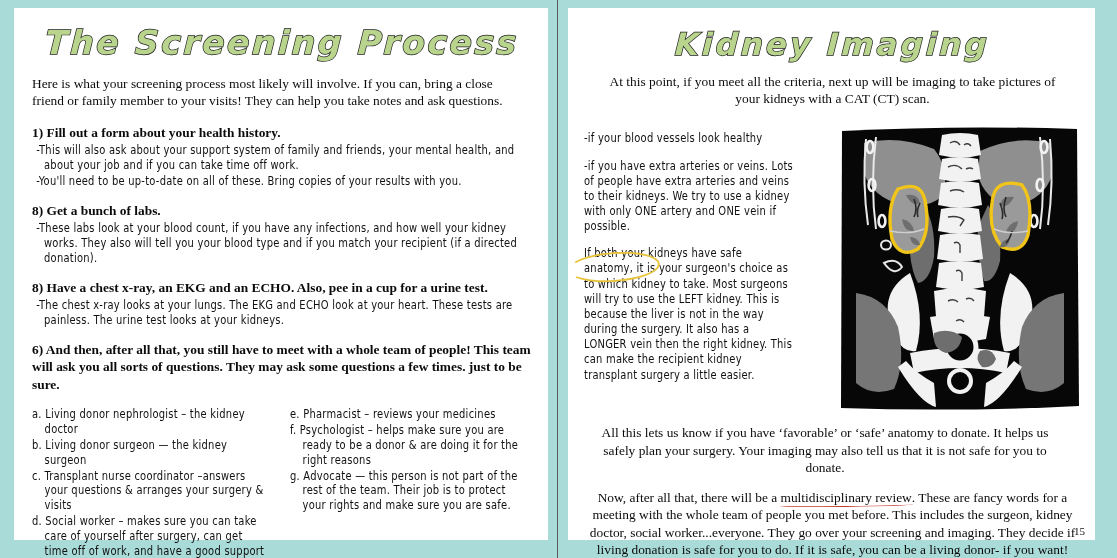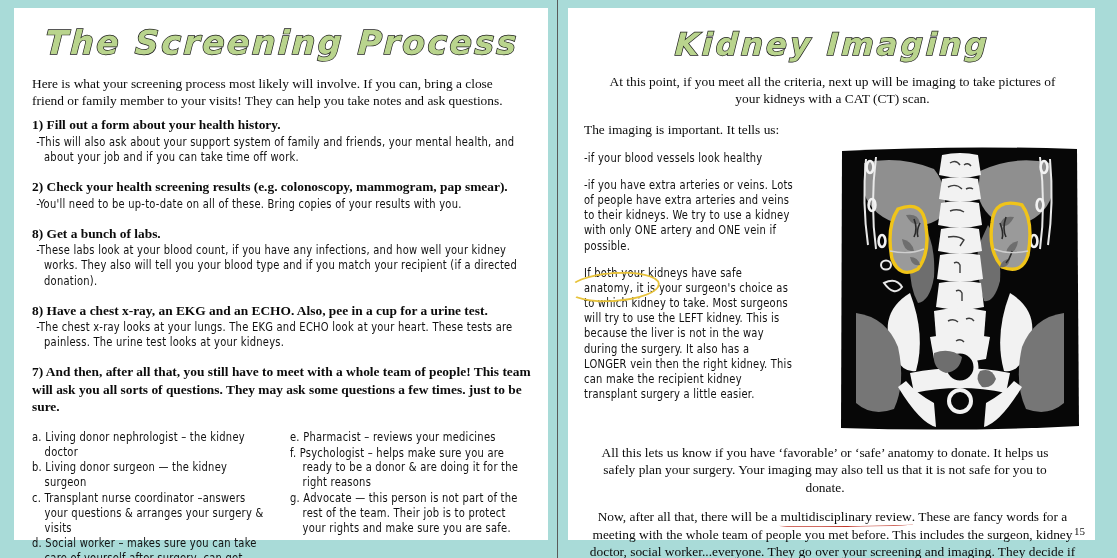--- a/index.html
+++ b/index.html
@@ -60,21 +60,21 @@
 
   
   .serif{
     font-family:"Liberation Serif", serif;
     font-size:13.4px;
     line-height:1.30;
     color:#0b0b0b;
   }
   .intro{margin:14px 16px 0 0;}
   .numbered{margin:13px 0 0 0;font-weight:bold;}
-  .numbered.first{margin-top:7px;}
+  .numbered.first{margin-top:15px;}
 
   
   .hand{
     font-family:"DejaVu Sans", sans-serif;
     font-size:11.4px;
     line-height:1.33;
     color:#111;
     letter-spacing:0.25px;
     font-stretch:condensed;
     transform:scaleX(0.97);
@@ -171,30 +171,29 @@
   <div class="page left">
     <div class="sheet left">
 
       <div class="title">The Screening Process</div>
 
       <div class="serif intro">Here is what your screening process most likely will involve.  If you can, bring a close friend or family member to your visits! They can help you take notes and ask questions.</div>
 
       <div class="serif numbered first">1) Fill out a form about your health history.</div>
       <div class="hand sub">-This will also ask about your support system of family and friends, your mental health, and about your job and if you can take time off work.</div>
 
-      <div class="serif numbered">2) Check your health screening results (e.g. colonoscopy, mammogram, pap smear).</div>
       <div class="hand sub">-You'll need to be up-to-date on all of these.  Bring copies of your results with you.</div>
 
       <div class="serif numbered">8) Get a bunch of labs.</div>
       <div class="hand sub">-These labs look at your blood count, if you have any infections, and how well your kidney works.  They also will tell you your blood type and if you match your recipient (if a directed donation).</div>
 
       <div class="serif numbered">8) Have a chest x-ray, an EKG and an ECHO.  Also, pee in a cup for a urine test.</div>
       <div class="hand sub">-The chest x-ray looks at your lungs. The EKG and ECHO look at your heart. These tests are painless. The urine test looks at your kidneys.</div>
 
-      <div class="serif numbered">7) And then, after all that, you still have to meet with a whole team of people!  This team will ask you all sorts of questions.  They may ask some questions a few times. just to be sure.</div>
+      <div class="serif numbered">6) And then, after all that, you still have to meet with a whole team of people!  This team will ask you all sorts of questions.  They may ask some questions a few times. just to be sure.</div>
 
       <div class="team">
         <div class="team-col">
           <div class="hand team-item">a. Living donor nephrologist – the kidney doctor</div>
           <div class="hand team-item">b. Living donor surgeon — the kidney surgeon</div>
           <div class="hand team-item">c. Transplant nurse coordinator –answers your questions &amp; arranges your surgery &amp; visits</div>
           <div class="hand team-item">d. Social worker – makes sure you can take care of yourself after surgery, can get time off of work, and have a good support system</div>
         </div>
         <div class="team-col right-col">
           <div class="hand team-item">e. Pharmacist – reviews your medicines</div>
@@ -208,21 +207,20 @@
 
   <div class="gutter"></div>
 
   <div class="page right">
     <div class="sheet right">
 
       <div class="title right-title">Kidney Imaging</div>
 
       <div class="serif center-para">At this point, if you meet all the criteria, next up will be imaging to take pictures of your kidneys with a CAT (CT) scan.</div>
 
-      <div class="serif rp-lead">The imaging is important.  It tells us:</div>
 
       <div class="rp-body">
         <div class="rp-text">
 
           <div class="hand hand-block">-if your blood vessels look healthy</div>
           <div class="hand hand-block indent">-if you have extra arteries or veins.  Lots of people have extra arteries and veins to their kidneys.  We try to use a kidney with only ONE artery and ONE vein if possible.</div>
           <div class="hand hand-block">If both your kidneys have safe anatomy, it is your surgeon's choice as to which kidney to take.  Most surgeons will try to use the LEFT kidney.  This is because the liver is not in the way during the surgery.  It also has a LONGER vein then the right kidney.  This can make the recipient kidney transplant surgery a little easier.</div>
 
           <div class="circle-annot"></div>
         </div>

